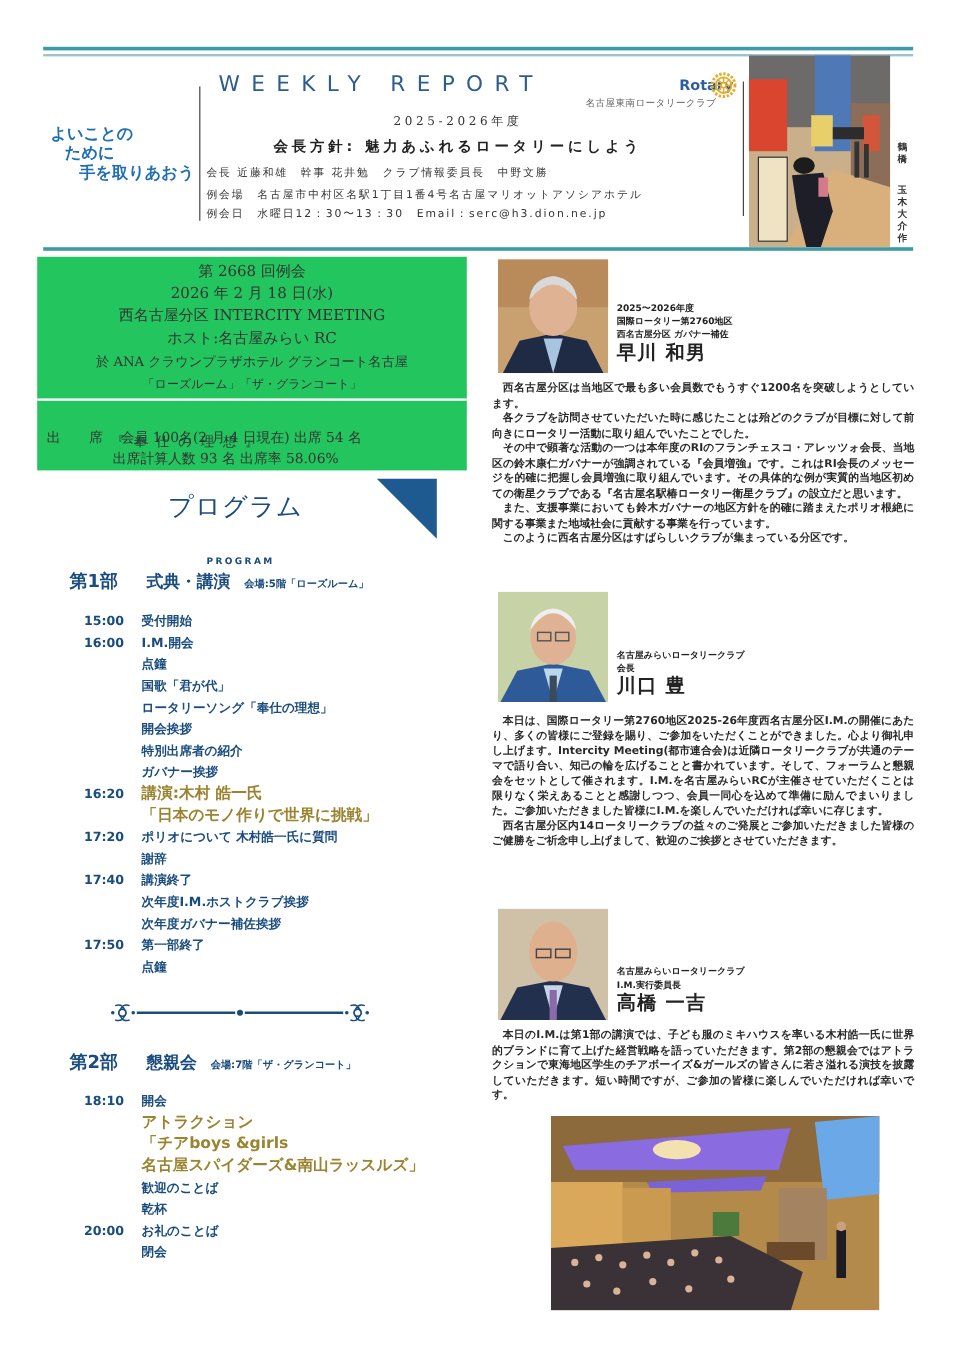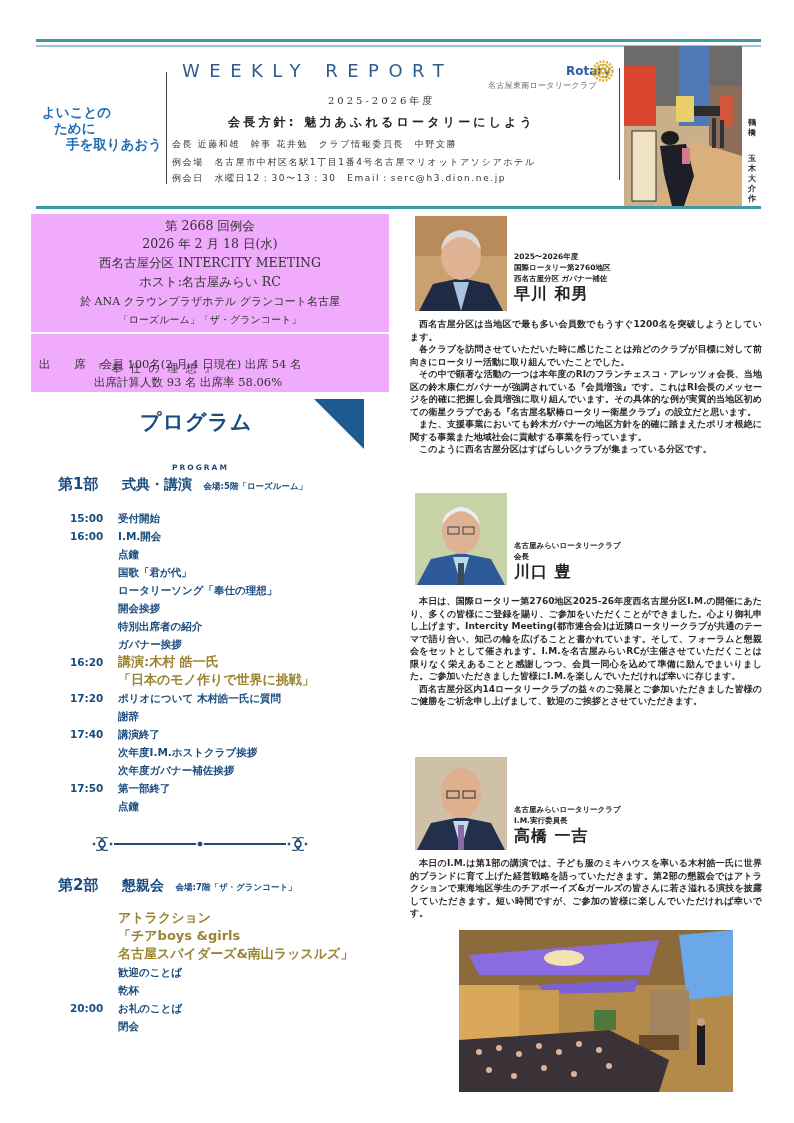--- a/index.html
+++ b/index.html
@@ -30,36 +30,36 @@
   .policy { left: 228px; top: 114px; font-size: 12px; font-weight: bold; letter-spacing: 3.2px; color: #222; }
   .info { left: 172px; font-size: 9px; letter-spacing: 1.6px; color: #333; white-space: nowrap; }
   .info1 { top: 138px; }
   .info2 { top: 156px; }
   .info3 { top: 172px; }
 
   .painting { left: 624px; top: 46px; width: 118px; height: 160px; overflow: hidden; }
   .painting-caption { left: 748px; top: 118px; width: 12px; font-size: 8px; line-height: 10px; color: #333; font-weight: bold; }
 
   
-  .meetbox { left: 31px; top: 214px; width: 358px; height: 178px; background: #f0abfc; }
+  .meetbox { left: 31px; top: 214px; width: 358px; height: 178px; background: #22c55e; }
   .meetbox .divider { position: absolute; left: 0; top: 118px; width: 358px; height: 2px; background: #ffffff; }
   .meet-line { position: absolute; left: 0; width: 358px; text-align: center; font-family: "DejaVu Serif", serif; color: #333; }
   .ml1 { top: 4px; font-size: 12.5px; }
   .ml2 { top: 22px; font-size: 12.5px; }
   .ml3 { top: 41px; font-size: 12.5px; }
   .ml4 { top: 60px; font-size: 12.5px; }
   .ml5 { top: 80px; font-size: 11px; }
   .ml6 { top: 99px; font-size: 10px; }
   .att-l1 { position: absolute; left: 62px; top: 124px; font-family: "DejaVu Serif", serif; font-size: 11px; color: #333; letter-spacing: 2px; margin-top: 23px; }
   .att-l2 { position: absolute; left: 8px; top: 143px; font-family: "DejaVu Serif", serif; font-size: 11.5px; color: #333; white-space: nowrap; }
   .att-l2 .lbl { letter-spacing: 10px; margin-right: 5px; }
   .att-l3 { position: absolute; left: 63px; top: 161px; font-family: "DejaVu Serif", serif; font-size: 11.5px; color: #333; white-space: nowrap; }
 
   
-  .prog-title { left: 140px; top: 408px; font-size: 21px; font-weight: bold; color: #1a4c7e; letter-spacing: 1px; }
+  .prog-title { left: 140px; top: 408px; font-size: 21px; font-weight: normal; color: #1a4c7e; letter-spacing: 1px; }
   .prog-sub { left: 172px; top: 463px; font-size: 7.5px; font-weight: bold; color: #1a4c7e; letter-spacing: 2px; }
   .prog-tri { left: 314px; top: 399px; width: 0; height: 0; border-top: 50px solid #1e5a8f; border-left: 50px solid transparent; }
 
   .part-h { left: 58px; white-space: nowrap; color: #1a4c7e; font-weight: bold; }
   .part-h .num { font-size: 15px; margin-right: 18px; }
   .part-h .name { font-size: 14px; margin-right: 6px; }
   .part-h .venue { font-size: 8.5px; }
   .part1 { top: 474px; }
   .part2 { top: 875px; }
 
@@ -273,20 +273,24 @@
   </svg>
 </div>
 
 <div class="abs part-h part2">
   <span class="num">第2部</span>
   <span class="name">懇親会</span>
   <span class="venue">会場:7階「ザ・グランコート」</span>
 </div>
 
 <div class="abs sched sched2">
+  <div class="srow">
+      <span class="t">18:10</span>
+      <span class="d">開会</span>
+    </div>
   <div class="srow gold">
       <span class="t"></span>
       <span class="d">アトラクション</span>
     </div>
   <div class="srow gold">
       <span class="t"></span>
       <span class="d">「チアboys &amp;girls</span>
     </div>
   <div class="srow gold">
       <span class="t"></span>

